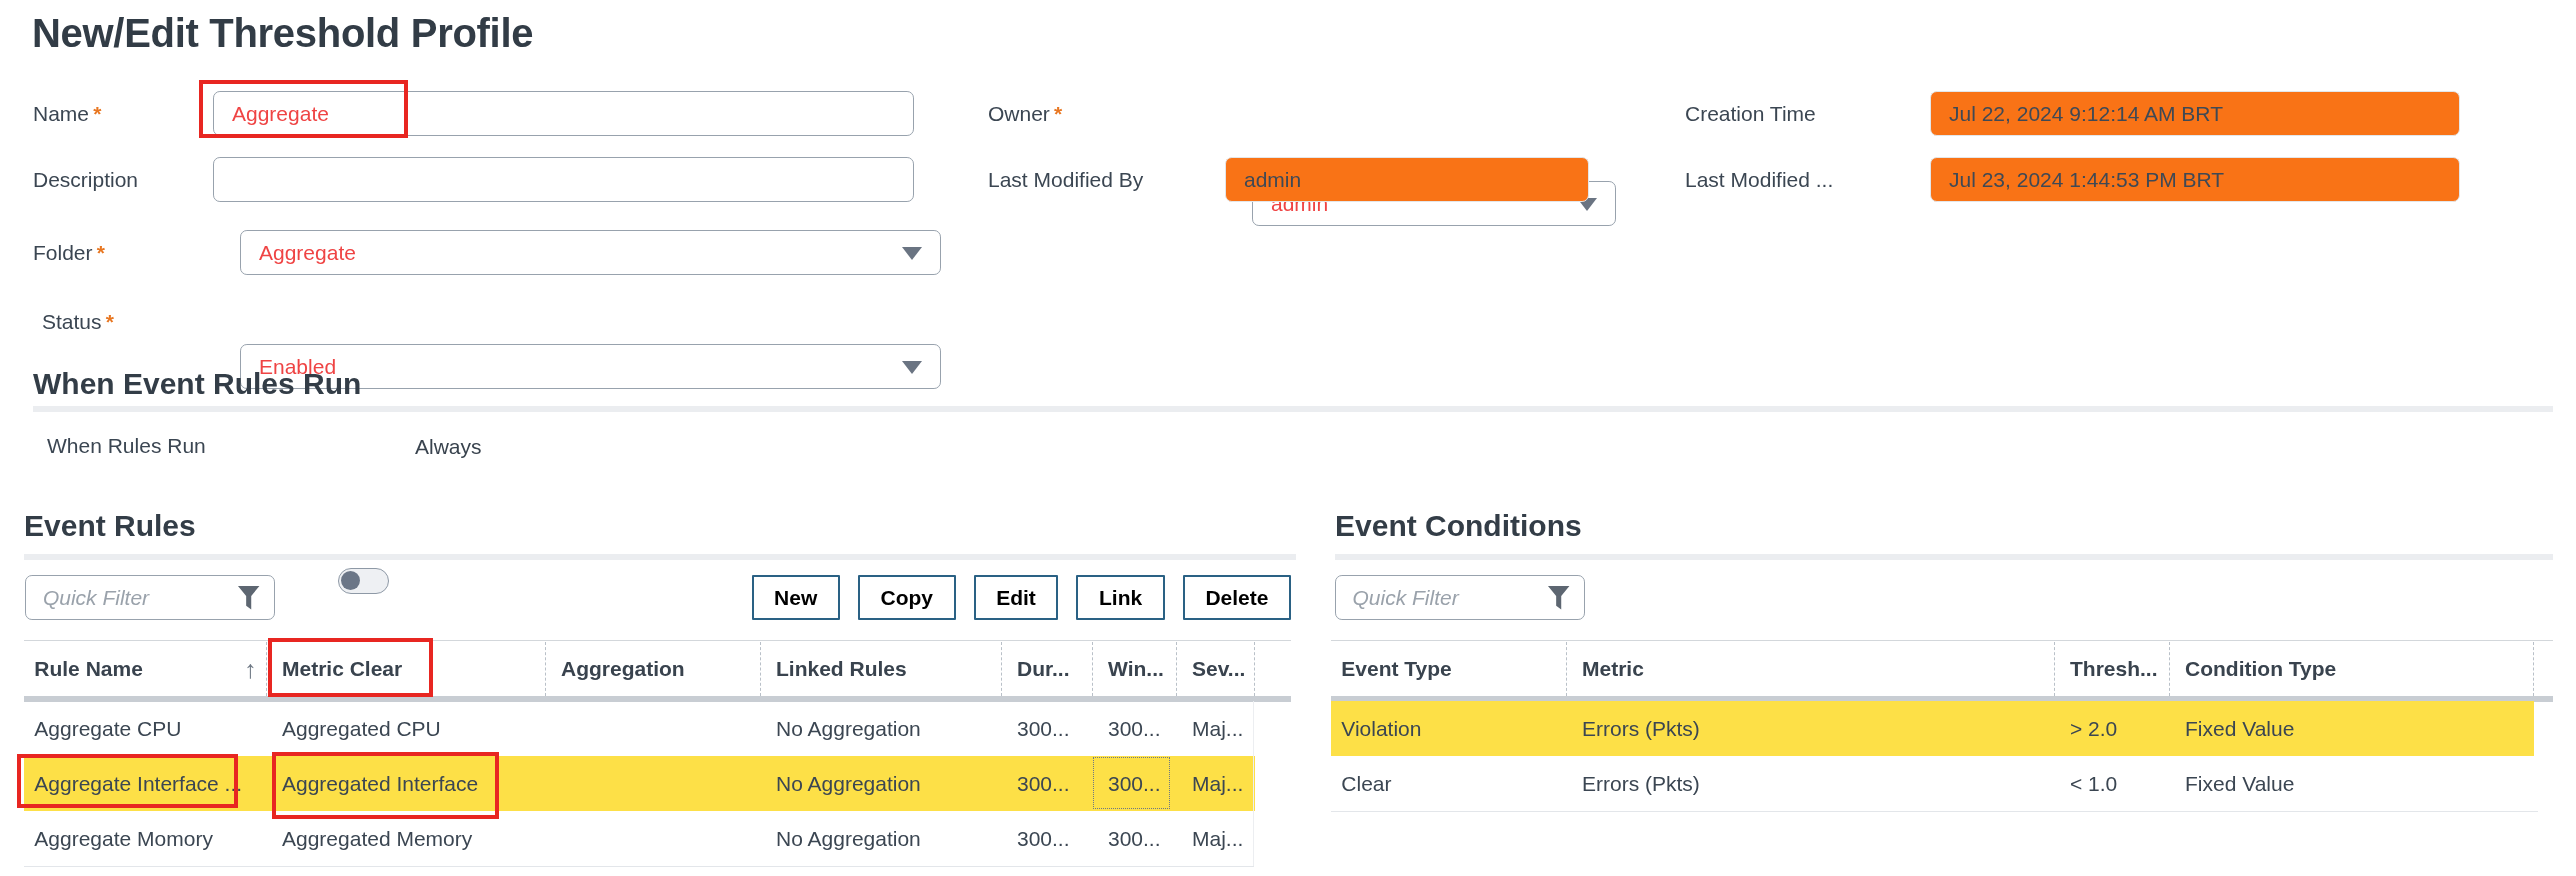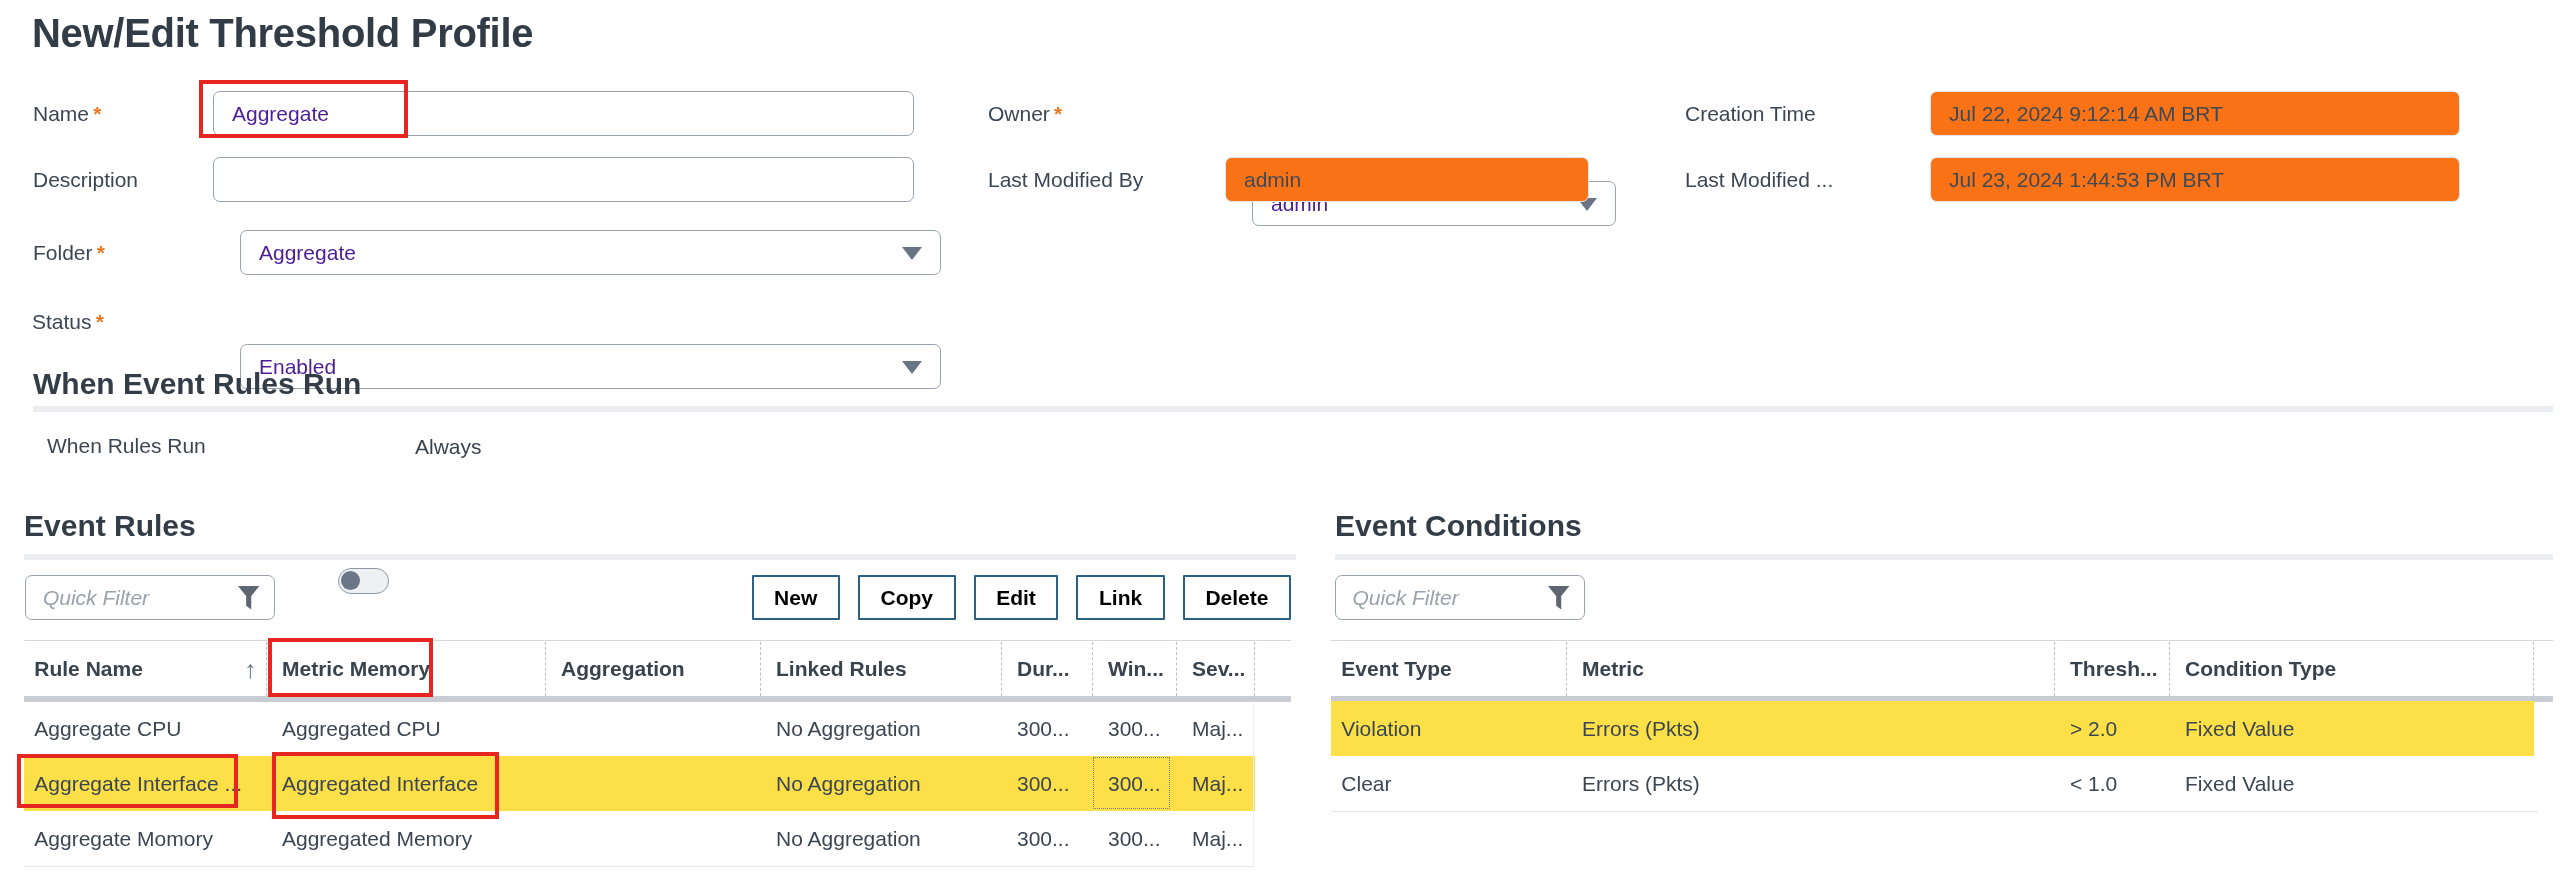--- a/index.html
+++ b/index.html
@@ -8,21 +8,21 @@
   #app { position:relative; width:2576px; height:877px; background:#fff; overflow:hidden;padding-left:27px; }
 
   .abs { position:absolute; }
 
   .page-title { left:32px; top:11px; font-size:40px; font-weight:700; color:#323c46; letter-spacing:-0.3px; }
 
   .field-label { font-size:21px; color:#3b4652; line-height:45px; white-space:nowrap; }
   .req { color:#e87722; font-weight:700; margin-left:4.1px; }
 
   .tfield, .sfield, .rfield {
-    height:45px; border-radius:6.9px; font-size:21px; color:#4c1d95;
+    height:45px; border-radius:6.9px; font-size:21px; color:#ef4444;
     display:flex; align-items:center; background:#fff;
   }
   .tfield { border:1.4px solid #98a2ad; padding:0 18px; width:100%; font-family:inherit; }
   input.tfield { outline:none; }
   .sfield { border:1.4px solid #98a2ad; padding:0 48px 0 18px; position:relative; cursor:pointer; }
   .rfield { background:#f97316; border:1.4px solid #e3e6e9; padding:0 18px; color:#3f4955; }
 
   .caret { position:absolute; right:18px; top:50%; margin-top:-5.5px; width:0; height:0;
     border-left:10.3px solid transparent; border-right:10.3px solid transparent; border-top:13px solid #6a7482; }
 
@@ -80,21 +80,21 @@
 
   <div class="abs field-label" style="left:33px;top:157px">Description</div>
   <input class="abs tfield" style="left: 213px; top: 157px; width: 701px;" value="">
 
   <div class="abs field-label" style="left:33px;top:230px"><span>Folder</span><span class="req">*</span></div>
   <div class="abs sfield" style="left:213px;top:230px;width:701px">
       <span>Aggregate</span>
       <span class="caret"></span>
     </div>
 
-  <div class="abs field-label" style="left:32px;top:299px"><span>Status</span><span class="req">*</span></div>
+  <div class="abs field-label" style="left:42px;top:299px"><span>Status</span><span class="req">*</span></div>
   <div class="abs sfield" style="left:213px;top:299px;width:701px">
       <span>Enabled</span>
       <span class="caret"></span>
     </div>
 
   <div class="abs field-label" style="left:988px;top:91px"><span>Owner</span><span class="req">*</span></div>
   <div class="abs sfield" style="left:1225px;top:91px;width:364px">
       <span>admin</span>
       <span class="caret"></span>
     </div>
@@ -134,21 +134,21 @@
     <button class="btn">Link</button>
     <button class="btn">Delete</button>
   </div>
 
   <div class="abs hairline" style="left:24px;top:640px;width:1267px"></div>
   <div class="abs thead er-grid" style="left:24px;top:642px;width:1267px">
     <div class="first">
         <span>Rule Name</span>
         <span class="sort-arrow">↑</span>
       </div>
-    <div>Metric Memory</div>
+    <div>Metric Clear</div>
     <div>Aggregation</div>
     <div>Linked Rules</div>
     <div>Dur...</div>
     <div>Win...</div>
     <div>Sev...</div>
     <div class="gutter"></div>
   </div>
   <div class="abs hbar" style="left:24px;top:696px;width:1267px"></div>
 
   <div class="abs" style="left:24px;top:701px;width:1267px">

